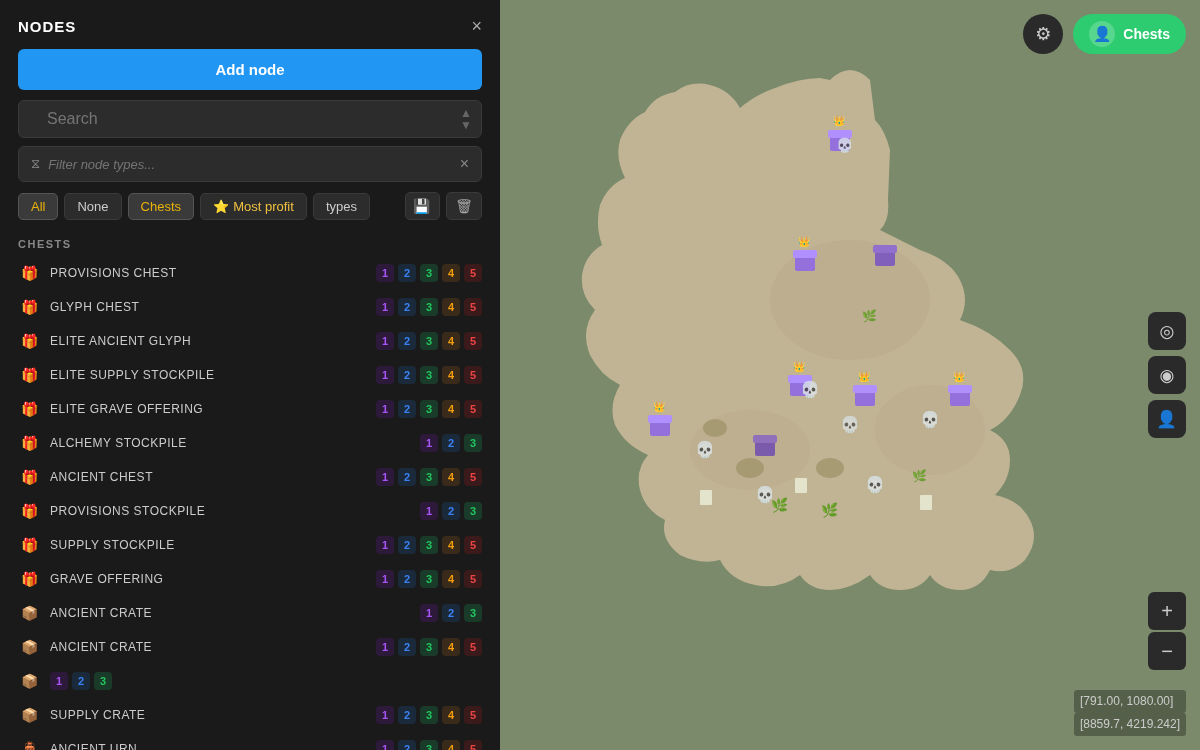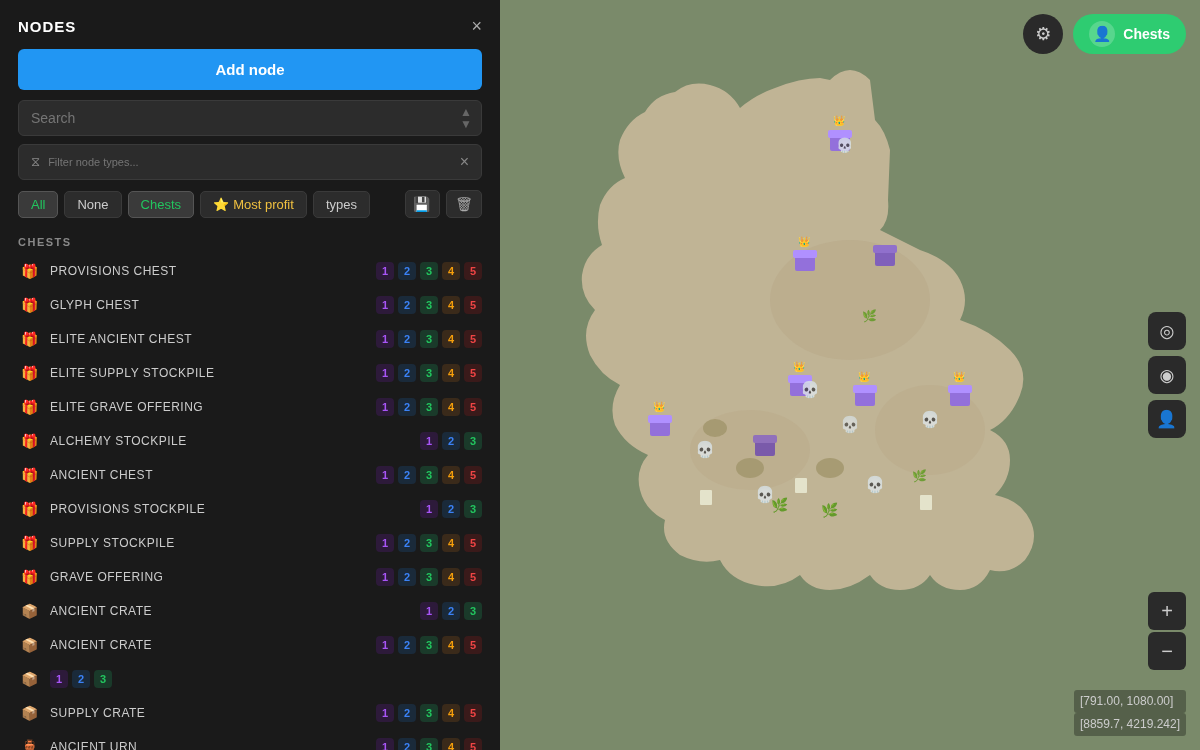--- a/index.html
+++ b/index.html
@@ -55,22 +55,22 @@
     .search-container {
       margin: 0 18px 8px;
       position: relative;
     }
     .search-input {
       width: 100%;
       background: #2c2c2c;
       border: 1px solid #3a3a3a;
       border-radius: 6px;
       color: #aaa;
-      padding: 9px 12px;
-      font-size: 14px;
+      padding: 9px 28px;
+      font-size: 16px;
       outline: none;
     }
     .search-arrows {
       position: absolute;
       right: 10px;
       top: 50%;
       transform: translateY(-50%);
       color: #666;
       font-size: 12px;
       display: flex;
@@ -82,42 +82,42 @@
     .filter-container {
       margin: 0 18px 10px;
       display: flex;
       align-items: center;
       background: #2c2c2c;
       border: 1px solid #3a3a3a;
       border-radius: 6px;
       padding: 8px 12px;
     }
     .filter-icon { color: #888; margin-right: 8px; font-size: 13px; }
-    .filter-input { flex: 1; background: none; border: none; color: #5eead4; font-size: 11px; outline: none; }
+    .filter-input { flex: 1; background: none; border: none; color: #5eead4; font-size: 13px; outline: none; font-style: italic; }
     .filter-clear { color: #888; cursor: pointer; font-size: 16px; }
 
     
     .tabs-row {
       display: flex;
       align-items: center;
       padding: 0 18px 10px;
       gap: 6px;
     }
     .tab-btn {
       padding: 5px 12px;
       border-radius: 5px;
       border: 1px solid #3a3a3a;
       background: #2c2c2c;
       color: #ccc;
       font-size: 13px;
       cursor: pointer;
     }
     .tab-btn.active {
       background: #3a3a3a;
-      color: #22c55e;
+      color: #eab308;
       border-color: #555;
     }
     .tab-btn.profit {
       background: #2c2c2c;
       color: #f0c040;
       border-color: #3a3a3a;
       display: flex;
       align-items: center;
       gap: 4px;
     }
@@ -385,21 +385,21 @@
         <div class="node-tiers">
           <div class="tier-num" style="color: rgb(168, 85, 247); background: rgb(45, 26, 58);">1</div>
           <div class="tier-num" style="color: rgb(59, 130, 246); background: rgb(26, 42, 58);">2</div>
           <div class="tier-num" style="color: rgb(34, 197, 94); background: rgb(26, 58, 42);">3</div>
           <div class="tier-num" style="color: rgb(245, 158, 11); background: rgb(58, 42, 26);">4</div>
           <div class="tier-num" style="color: rgb(239, 68, 68); background: rgb(58, 26, 26);">5</div>
         </div>
       </div>
       <div class="node-row">
         <div class="node-icon">🎁</div>
-        <div class="node-name">ELITE ANCIENT CHEST</div>
+        <div class="node-name">ELITE ANCIENT GLYPH</div>
         <div class="node-tiers">
           <div class="tier-num" style="color: rgb(168, 85, 247); background: rgb(45, 26, 58);">1</div>
           <div class="tier-num" style="color: rgb(59, 130, 246); background: rgb(26, 42, 58);">2</div>
           <div class="tier-num" style="color: rgb(34, 197, 94); background: rgb(26, 58, 42);">3</div>
           <div class="tier-num" style="color: rgb(245, 158, 11); background: rgb(58, 42, 26);">4</div>
           <div class="tier-num" style="color: rgb(239, 68, 68); background: rgb(58, 26, 26);">5</div>
         </div>
       </div>
       <div class="node-row">
         <div class="node-icon">🎁</div>

